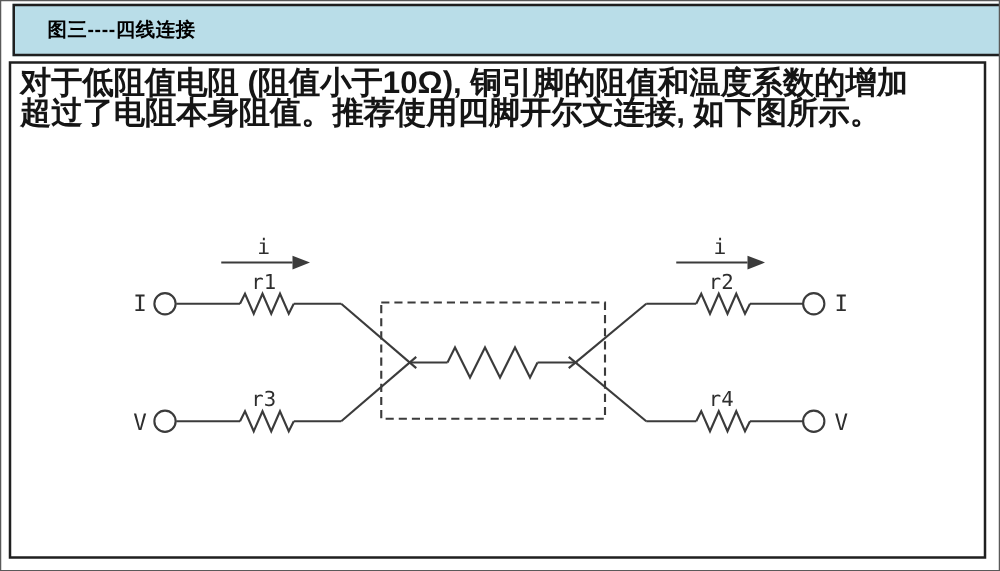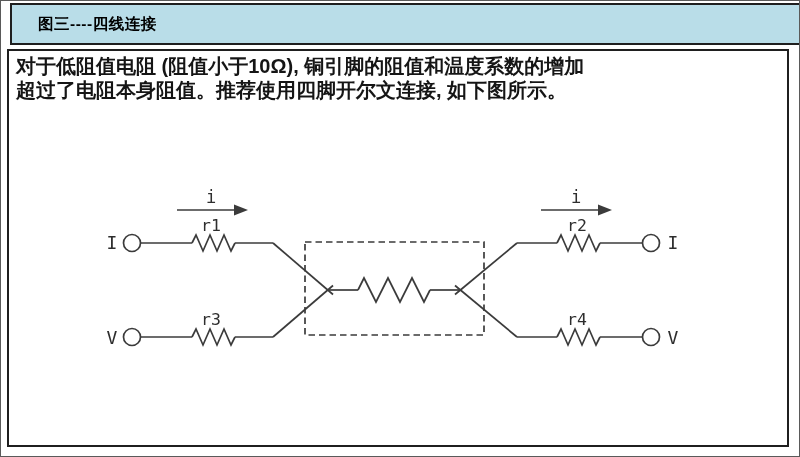--- a/index.html
+++ b/index.html
@@ -48,21 +48,21 @@
     height: 398px;
     background: #ffffff;
     border: 2px solid #1f1f1f;
     box-sizing: border-box;
   }
   .paragraph {
     position: absolute;
     left: 16px;
     top: 55px;
     width: 740px;
-    font-size: 20px;
+    font-size: 25px;
     line-height: 23.5px;
     font-weight: bold;
     color: #151515;
     letter-spacing: 0px;
   }
   .diagram {
     position: absolute;
     left: 0;
     top: 0;
     width: 800px;

